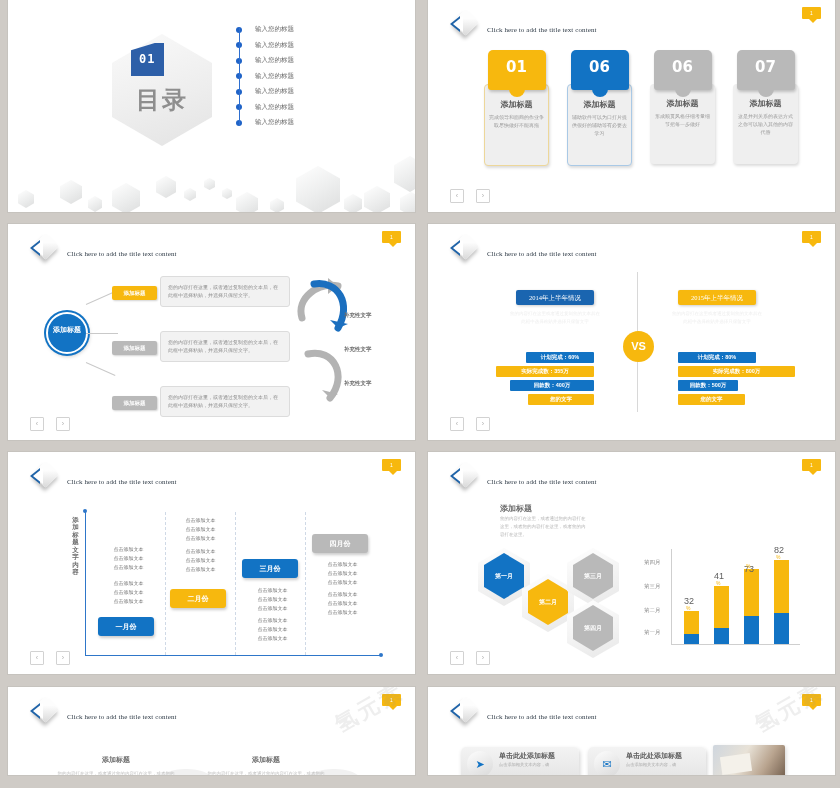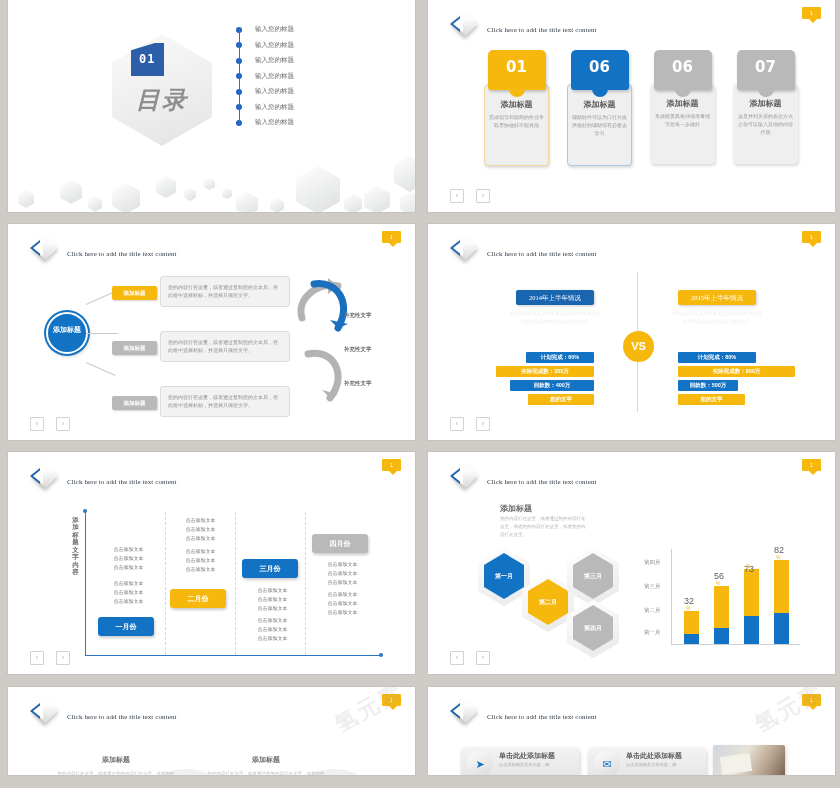--- a/index.html
+++ b/index.html
@@ -69,21 +69,20 @@
     color:#aeaeae;font-size:7px;line-height:11px;text-align:center;border-radius:1px;
   }
 
   
   .s1 .hexwrap{position:absolute;left:104px;top:34px;width:108px;height:112px;}
   .hex{
     position:relative;width:100px;height:112px;
     background:linear-gradient(160deg,#fafafa 0%,#ededed 60%,#e3e3e3 100%);
     clip-path:polygon(50% 0,100% 26%,100% 74%,50% 100%,0 74%,0 26%);
     filter:drop-shadow(3px 4px 5px rgba(0,0,0,.16));
-    font-style:italic;
   }
   .hex .hexlabel{
     position:absolute;left:0;right:0;top:50px;text-align:center;
     font-size:24px;font-weight:bold;color:#8e8e8e;letter-spacing:2px;
     font-family:"DejaVu Sans",sans-serif;
   }
   .fold{
     position:absolute;left:19px;top:9px;width:33px;height:33px;
     background:#2d5fa8;
     clip-path:polygon(0 22%,72% 0,100% 0,100% 100%,0 100%);
@@ -552,21 +551,21 @@
       <div class="seg-y" style="height:23px;"></div>
         <div class="seg-b" style="height:10px;"></div>
     </div>
     <div class="vlabel" style="left:256px;top:144px;">32</div>
     <div class="pct" style="left:258px;top:153px;">%</div>
 
     <div class="col" style="left:286px;top:134px;height:58px;">
       <div class="seg-y" style="height:42px;"></div>
         <div class="seg-b" style="height:16px;"></div>
     </div>
-    <div class="vlabel" style="left:286px;top:119px;">56</div>
+    <div class="vlabel" style="left:286px;top:119px;">41</div>
     <div class="pct" style="left:288px;top:128px;">%</div>
 
     <div class="col" style="left:316px;top:117px;height:75px;">
       <div class="seg-y" style="height:47px;"></div>
         <div class="seg-b" style="height:28px;"></div>
     </div>
     <div class="vlabel" style="left:316px;top:112px;">73</div>
     <div class="pct" style="left:318px;top:111px;">%</div>
 
     <div class="col" style="left:346px;top:108px;height:84px;">

